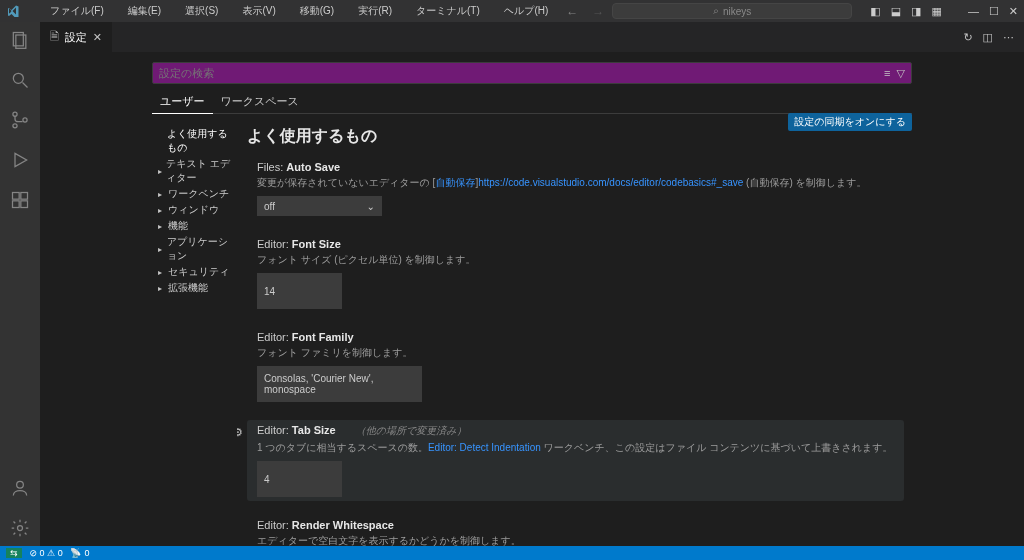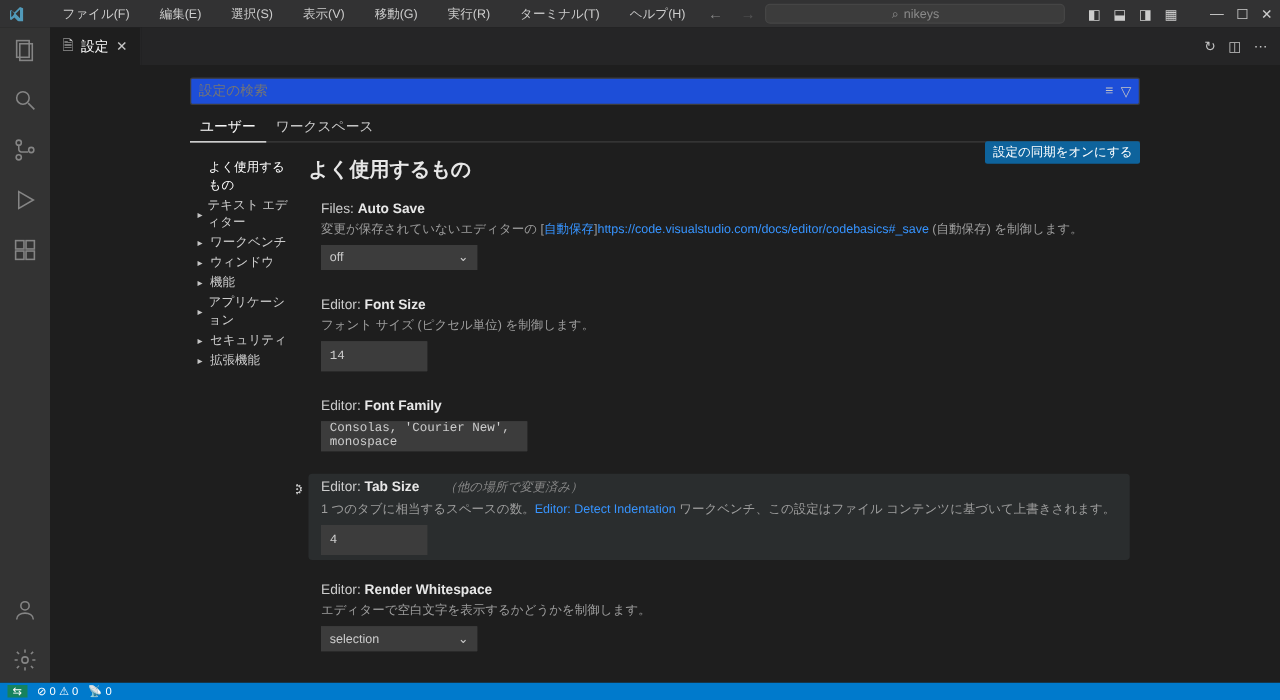--- a/index.html
+++ b/index.html
@@ -23,21 +23,21 @@
 
   .editor-area { flex:1; display:flex; flex-direction:column; background:#1e1e1e;}
   .tabbar { height: 30px; background:#252526; display:flex; align-items:stretch; }
   .tab { background:#1e1e1e; padding:0 10px; display:flex; align-items:center; gap:6px; font-size:11px; color:#ffffff; border-right:1px solid #252526;}
   .tab .close { color:#c5c5c5; cursor:pointer; }
   .tabbar .actions { margin-left:auto; display:flex; align-items:center; gap:10px; padding-right:10px; color:#c5c5c5;}
 
   
   .settings { flex:1; display:flex; flex-direction:column; overflow:hidden; }
   .settings-inner { margin: 0 auto; width: 760px; padding-top:10px; display:flex; flex-direction:column; gap:6px; height:100%; }
-  .search { height:22px; background:#1d4ed8; border:1px solid #3c3c3c; border-radius:2px; display:flex; align-items:center; padding:0 6px; color:#a0a0a0;}
+  .search { height:22px; background:#701a75; border:1px solid #3c3c3c; border-radius:2px; display:flex; align-items:center; padding:0 6px; color:#a0a0a0;}
   .search input { flex:1; background:transparent; border:none; color:#cccccc; font-size:11px; outline:none;}
   .search .icons { display:flex; gap:6px; color:#c5c5c5;}
 
   .tabs-row { display:flex; align-items:center; border-bottom:1px solid #3c3c3c; height:24px; font-size:11px;}
   .tabs-row .t { padding:4px 8px; cursor:pointer; color:#cccccc;}
   .tabs-row .t.active { border-bottom:1px solid #ffffff; color:#ffffff;}
   .tabs-row .sync { margin-left:auto; background:#0e639c; color:#ffffff; padding:2px 6px; font-size:10px; border-radius:2px; cursor:pointer;margin-top:40px;}
 
   .settings-body { flex:1; display:flex; overflow:hidden; }
   .toc { width:85px; padding:6px 0 0 6px; font-size:10px; color:#cccccc;}
@@ -50,21 +50,21 @@
   .setting { margin-bottom:14px; padding:4px 4px 4px 10px; position:relative; border-radius:3px;}
   .setting.hover { background:#2a2d2e; }
   .setting .gear { position:absolute; left:-14px; top:6px; color:#c5c5c5; font-size:11px; cursor:pointer;}
   .setting .title { font-size:11px; color:#e7e7e7; }
   .setting .title .prefix { color:#cccccc; }
   .setting .title b { font-weight:700; color:#e7e7e7;}
   .setting .mod { color:#888; font-style:italic; margin-left:20px; font-size:10px;}
   .setting .desc { font-size:10px; color:#9d9d9d; margin-top:3px; }
   .setting .desc a { color:#3794ff; text-decoration:none; }
   .select { margin-top:6px; width:125px; height:20px; background:#3c3c3c; border:1px solid #3c3c3c; color:#cccccc; display:flex; align-items:center; padding:0 6px; justify-content:space-between; font-size:10px; cursor:pointer;}
-  .textbox { margin-top:6px; height:24px; background:#3c3c3c; border:1px solid #3c3c3c; color:#cccccc; padding:0 6px; font-size:10px; display:flex;align-items:center;font-family:Liberation Mono, monospace;}
+  .textbox { margin-top:6px; height:36px; background:#3c3c3c; border:1px solid #3c3c3c; color:#cccccc; padding:0 6px; font-size:10px; display:flex;align-items:center;}
   .textbox.num { width:85px; }
   .textbox.wide { width:165px; }
 
   .content::-webkit-scrollbar { width:10px; }
   .content::-webkit-scrollbar-thumb { background:#4f4f4f; }
 
   
   .statusbar { height:14px; background:#007acc; color:#ffffff; display:flex; align-items:center; font-size:9px; padding:0 6px; gap:10px;}
   .statusbar .left { display:flex; gap:8px; align-items:center;}
   svg { display:block; }
@@ -239,20 +239,21 @@
             </div>
 
             <div class="setting">
               <div class="title"><span class="prefix">Editor:</span> <b>Font Size</b></div>
               <div class="desc">フォント サイズ (ピクセル単位) を制御します。</div>
               <div class="textbox num">14</div>
             </div>
 
             <div class="setting">
               <div class="title"><span class="prefix">Editor:</span> <b>Font Family</b></div>
+              <div class="desc">フォント ファミリを制御します。</div>
               <div class="textbox wide">Consolas, 'Courier New', monospace</div>
             </div>
 
             <div class="setting hover">
               <span class="gear">⚙</span>
               <div class="title"><span class="prefix">Editor:</span> <b>Tab Size</b><span class="mod">（他の場所で変更済み）</span></div>
               <div class="desc"><span>1 つのタブに相当するスペースの数。</span><a>Editor: Detect Indentation</a><span> ワークベンチ、この設定はファイル コンテンツに基づいて上書きされます。</span></div>
               <div class="textbox num">4</div>
             </div>
 

